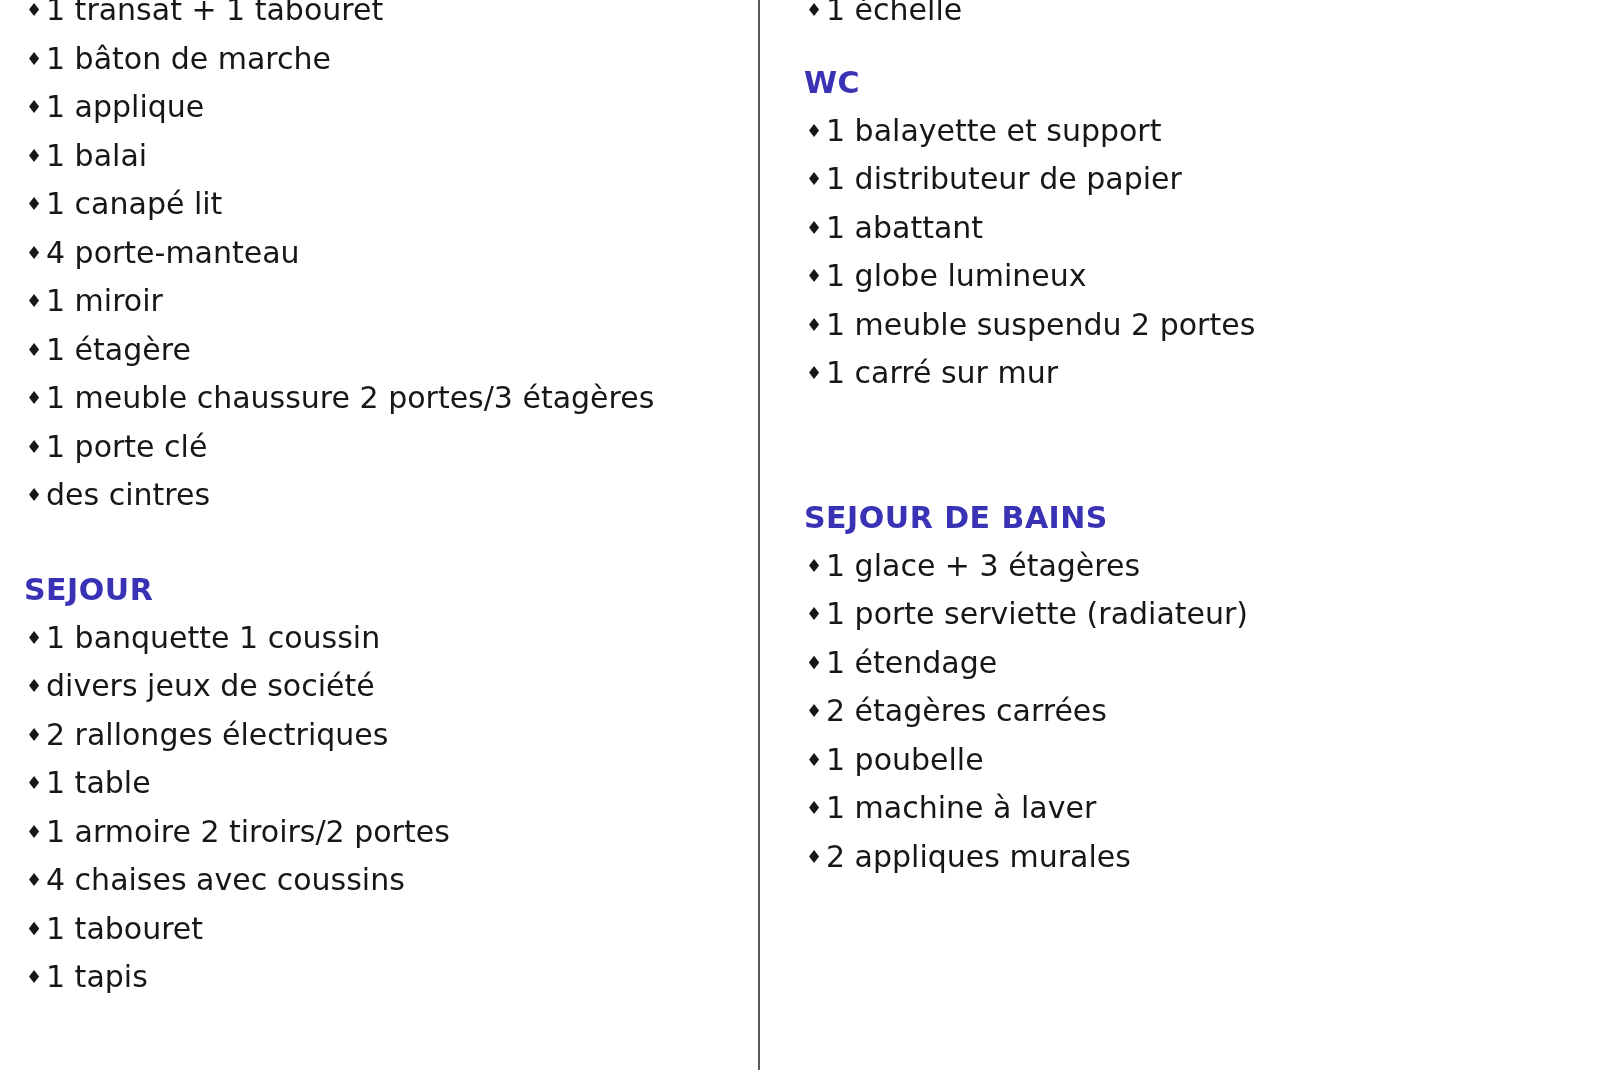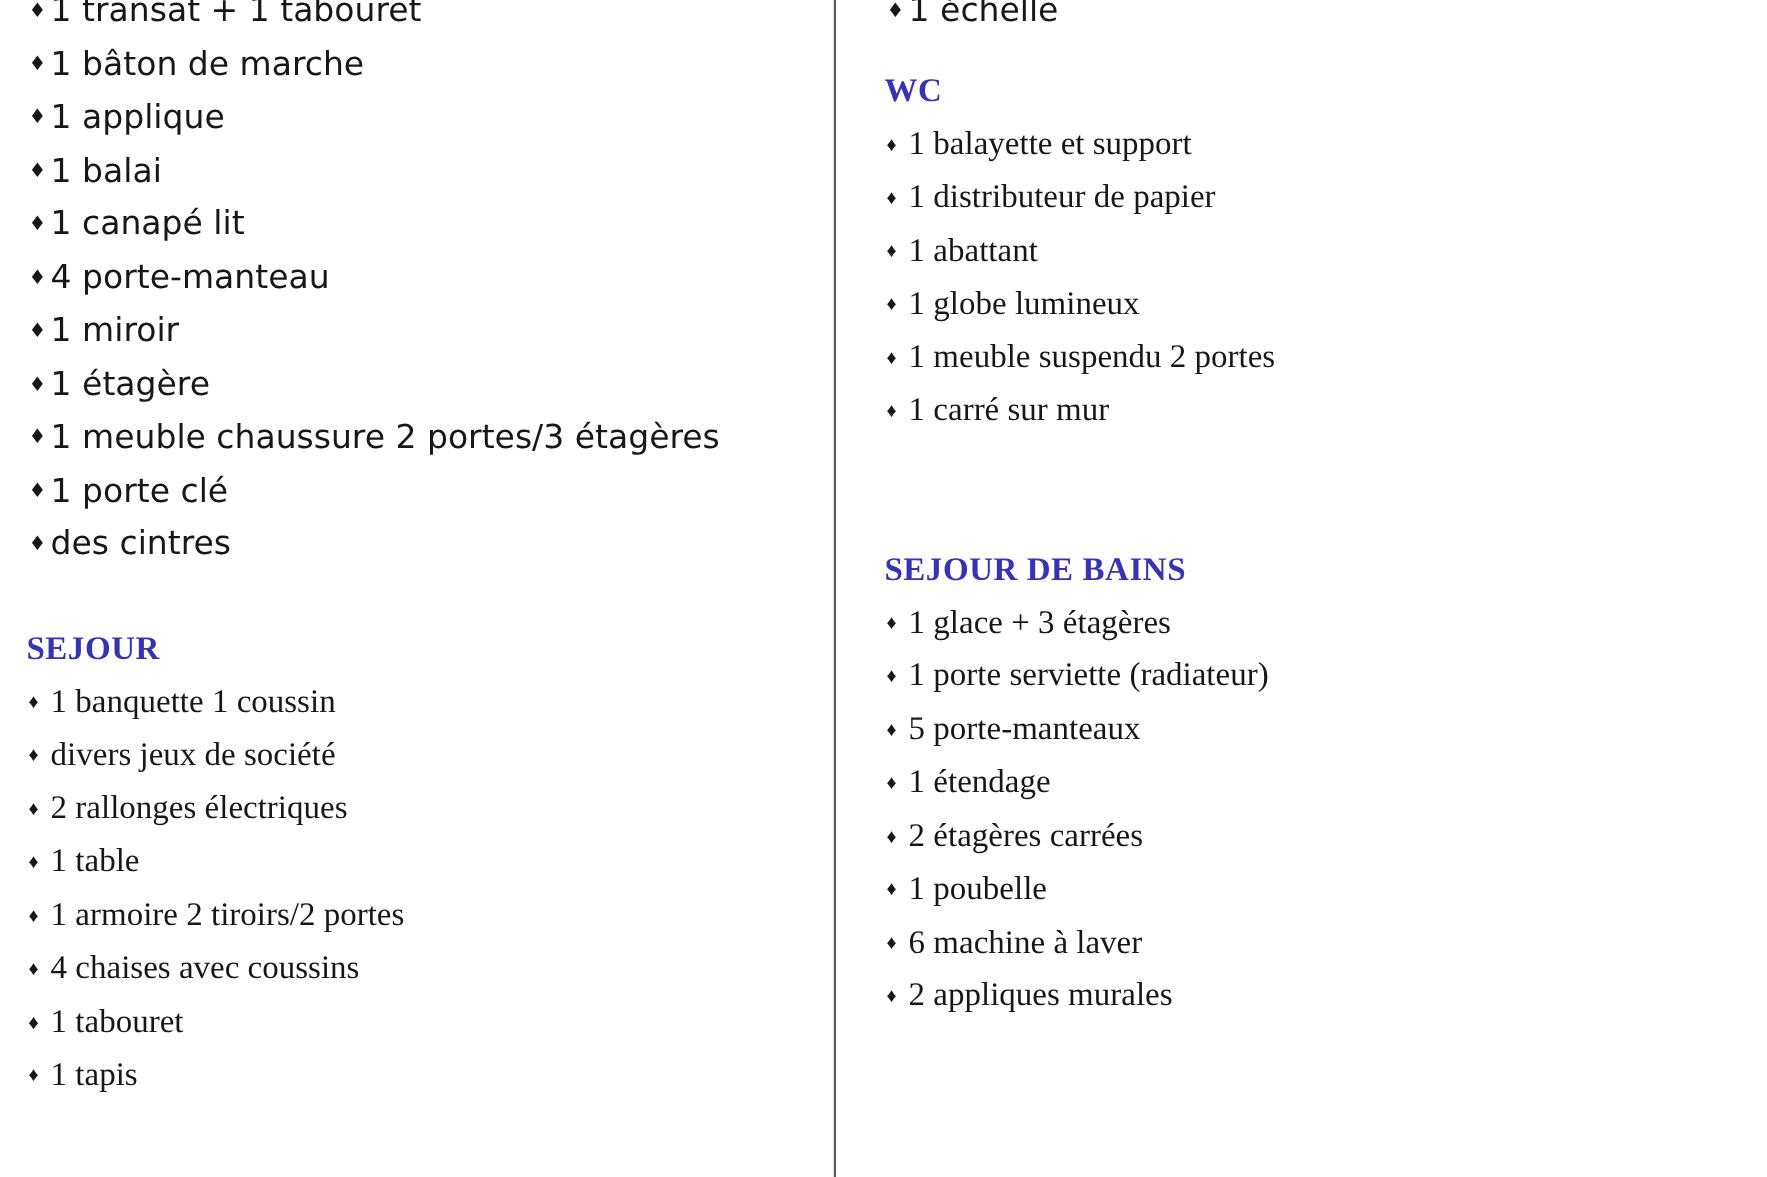--- a/index.html
+++ b/index.html
@@ -38,21 +38,20 @@
     width: 752px;
     padding-left: 24px;
   }
   .col-right {
     left: 790px;
     width: 816px;
     padding-left: 14px;
   }
   .block {
     margin: 0;
-    font-family: Liberation Serif, serif;
   }
   .heading {
     color: #3a32b4;
     font-size: 30px;
     font-weight: bold;
     letter-spacing: 0.5px;
     line-height: 48px;
     margin: 0;
     white-space: nowrap;
   }
@@ -138,24 +137,24 @@
             <li><span class="bullet">♦</span><span>1 meuble suspendu 2 portes</span></li>
             <li><span class="bullet">♦</span><span>1 carré sur mur</span></li>
           </ul>
         </div>
         <div class="spacer-lg"></div>
         <div class="block">
           <div class="heading">SEJOUR DE BAINS</div>
           <ul class="items">
             <li><span class="bullet">♦</span><span>1 glace + 3 étagères</span></li>
             <li><span class="bullet">♦</span><span>1 porte serviette (radiateur)</span></li>
-            <li><span class="bullet">♦</span><span>5 porte-manteaux</span></li>
+            <li><span class="bullet">♦</span></li>
             <li><span class="bullet">♦</span><span>1 étendage</span></li>
             <li><span class="bullet">♦</span><span>2 étagères carrées</span></li>
             <li><span class="bullet">♦</span><span>1 poubelle</span></li>
-            <li><span class="bullet">♦</span><span>6 machine à laver</span></li>
+            <li><span class="bullet">♦</span><span>1 machine à laver</span></li>
             <li><span class="bullet">♦</span><span>2 appliques murales</span></li>
           </ul>
         </div>
       </div>
   </div>
 
 </div>
 
 </body></html>

